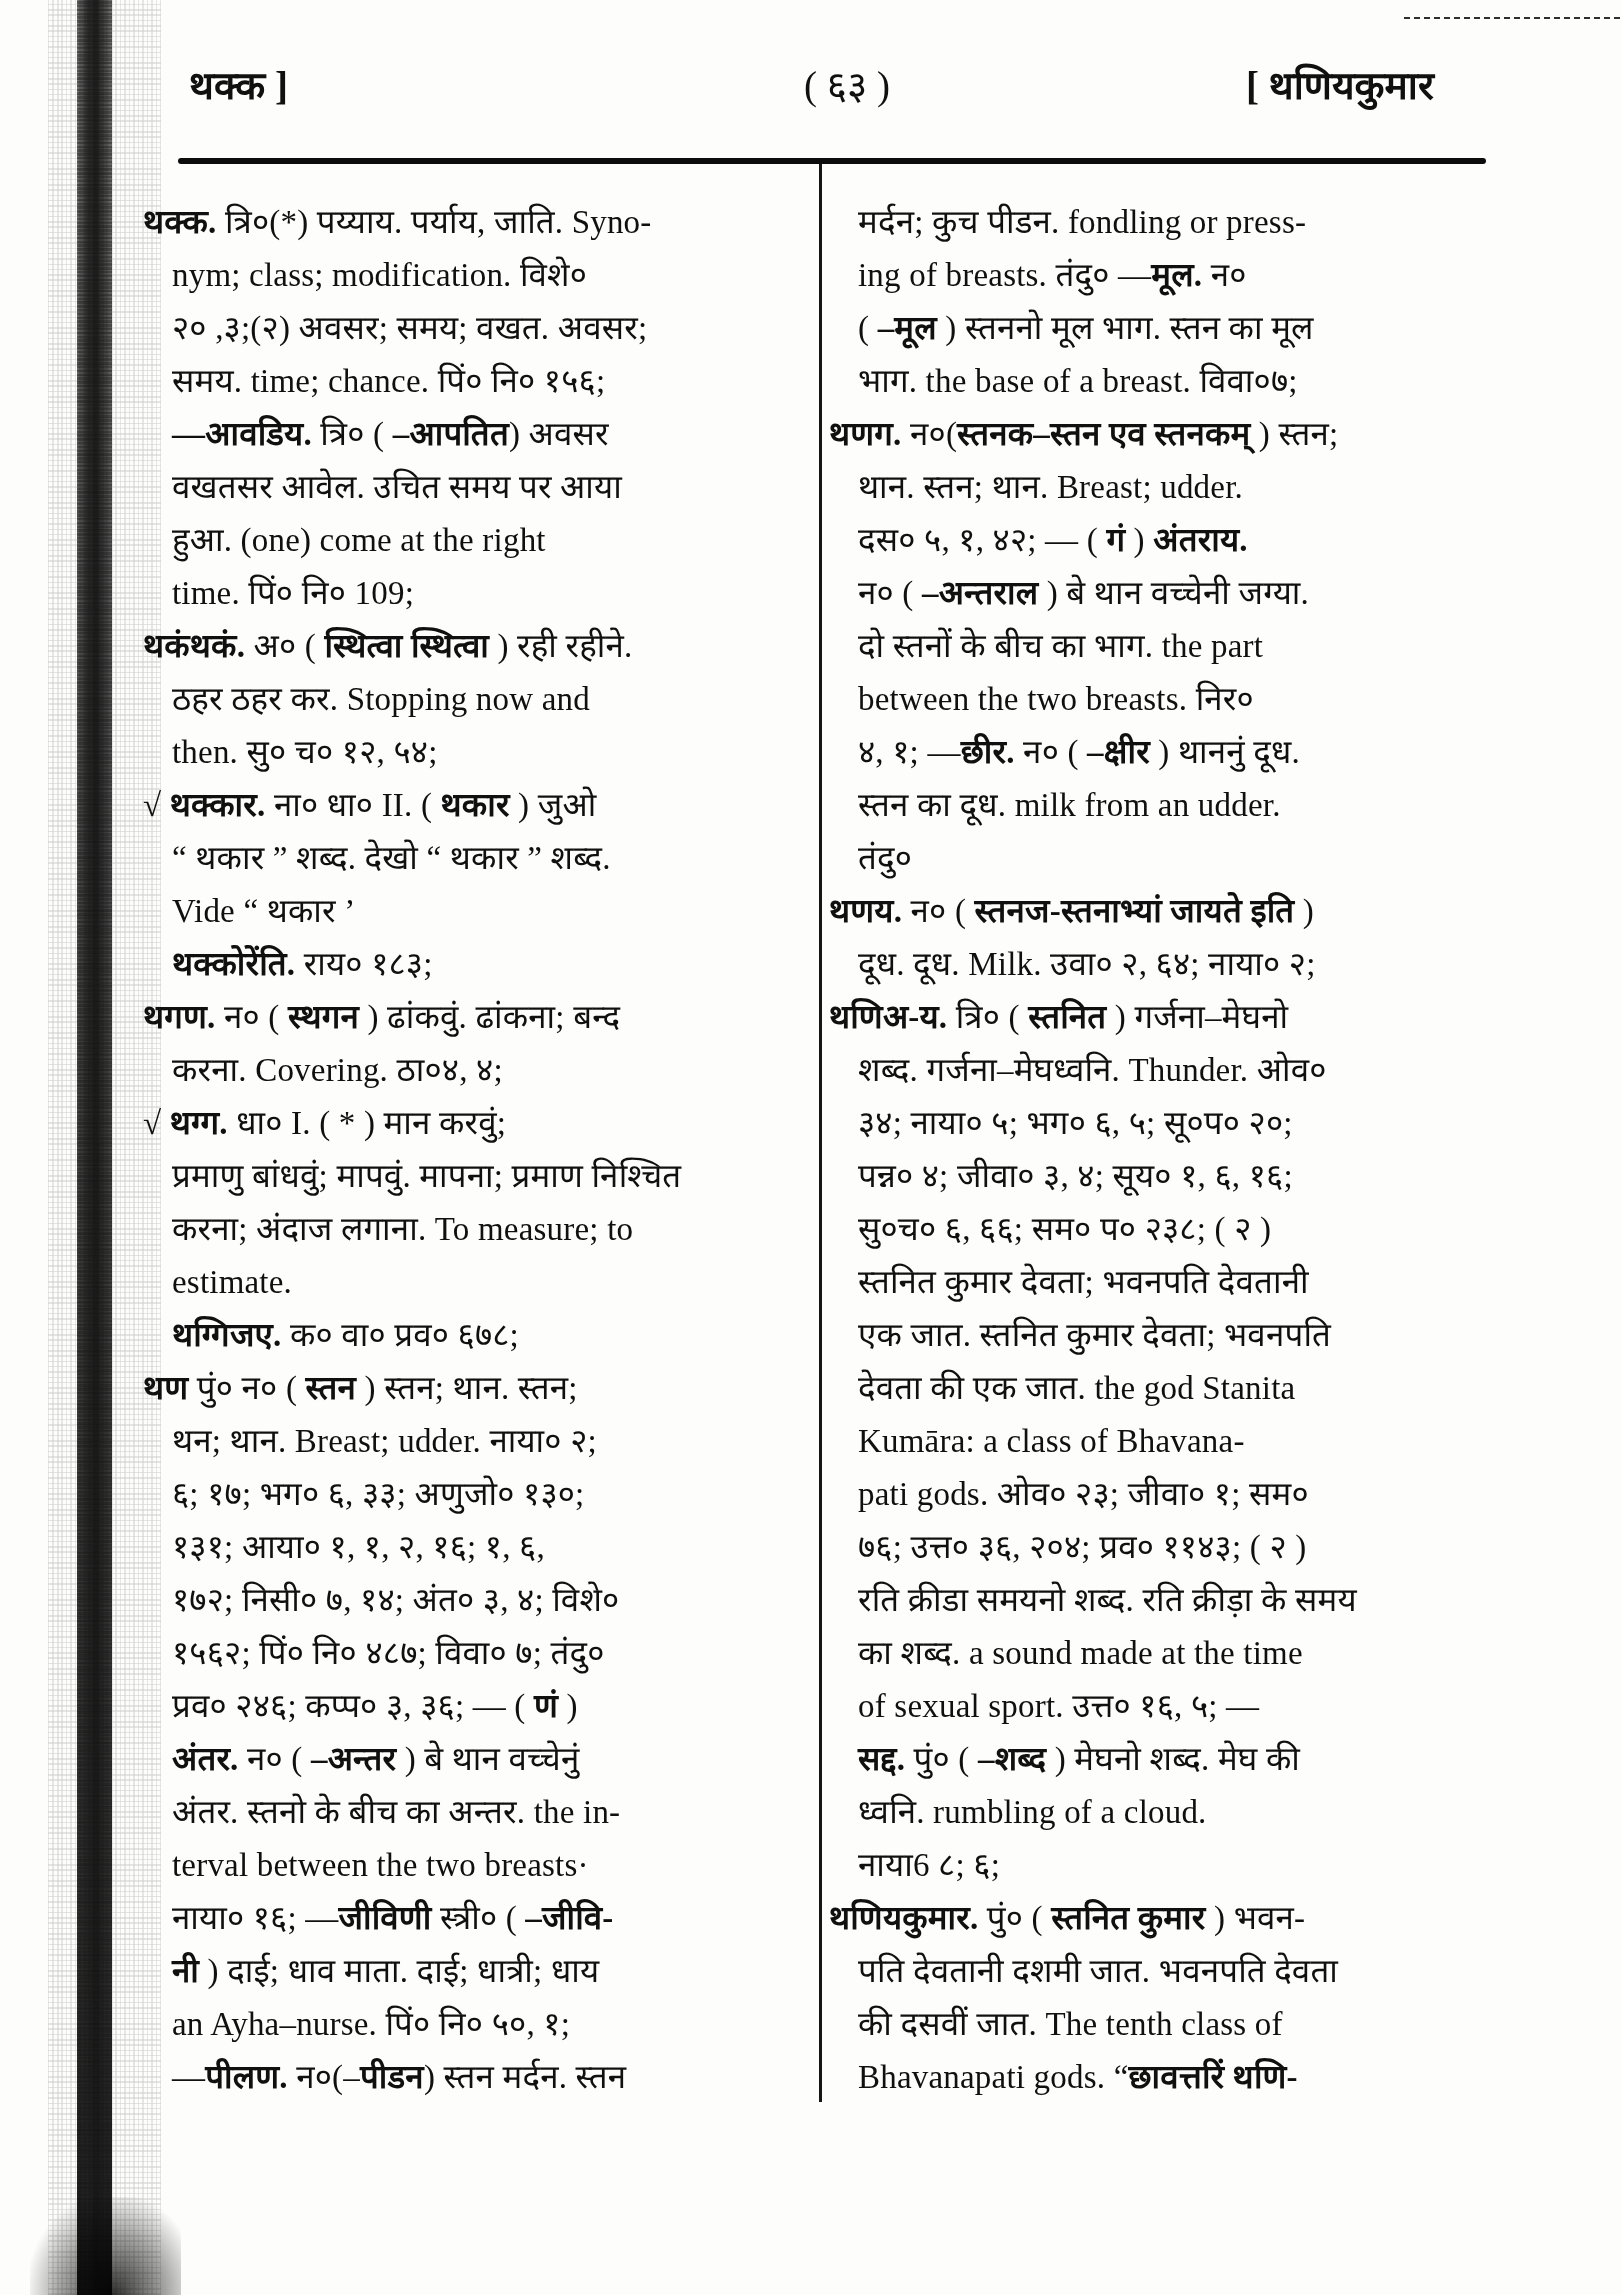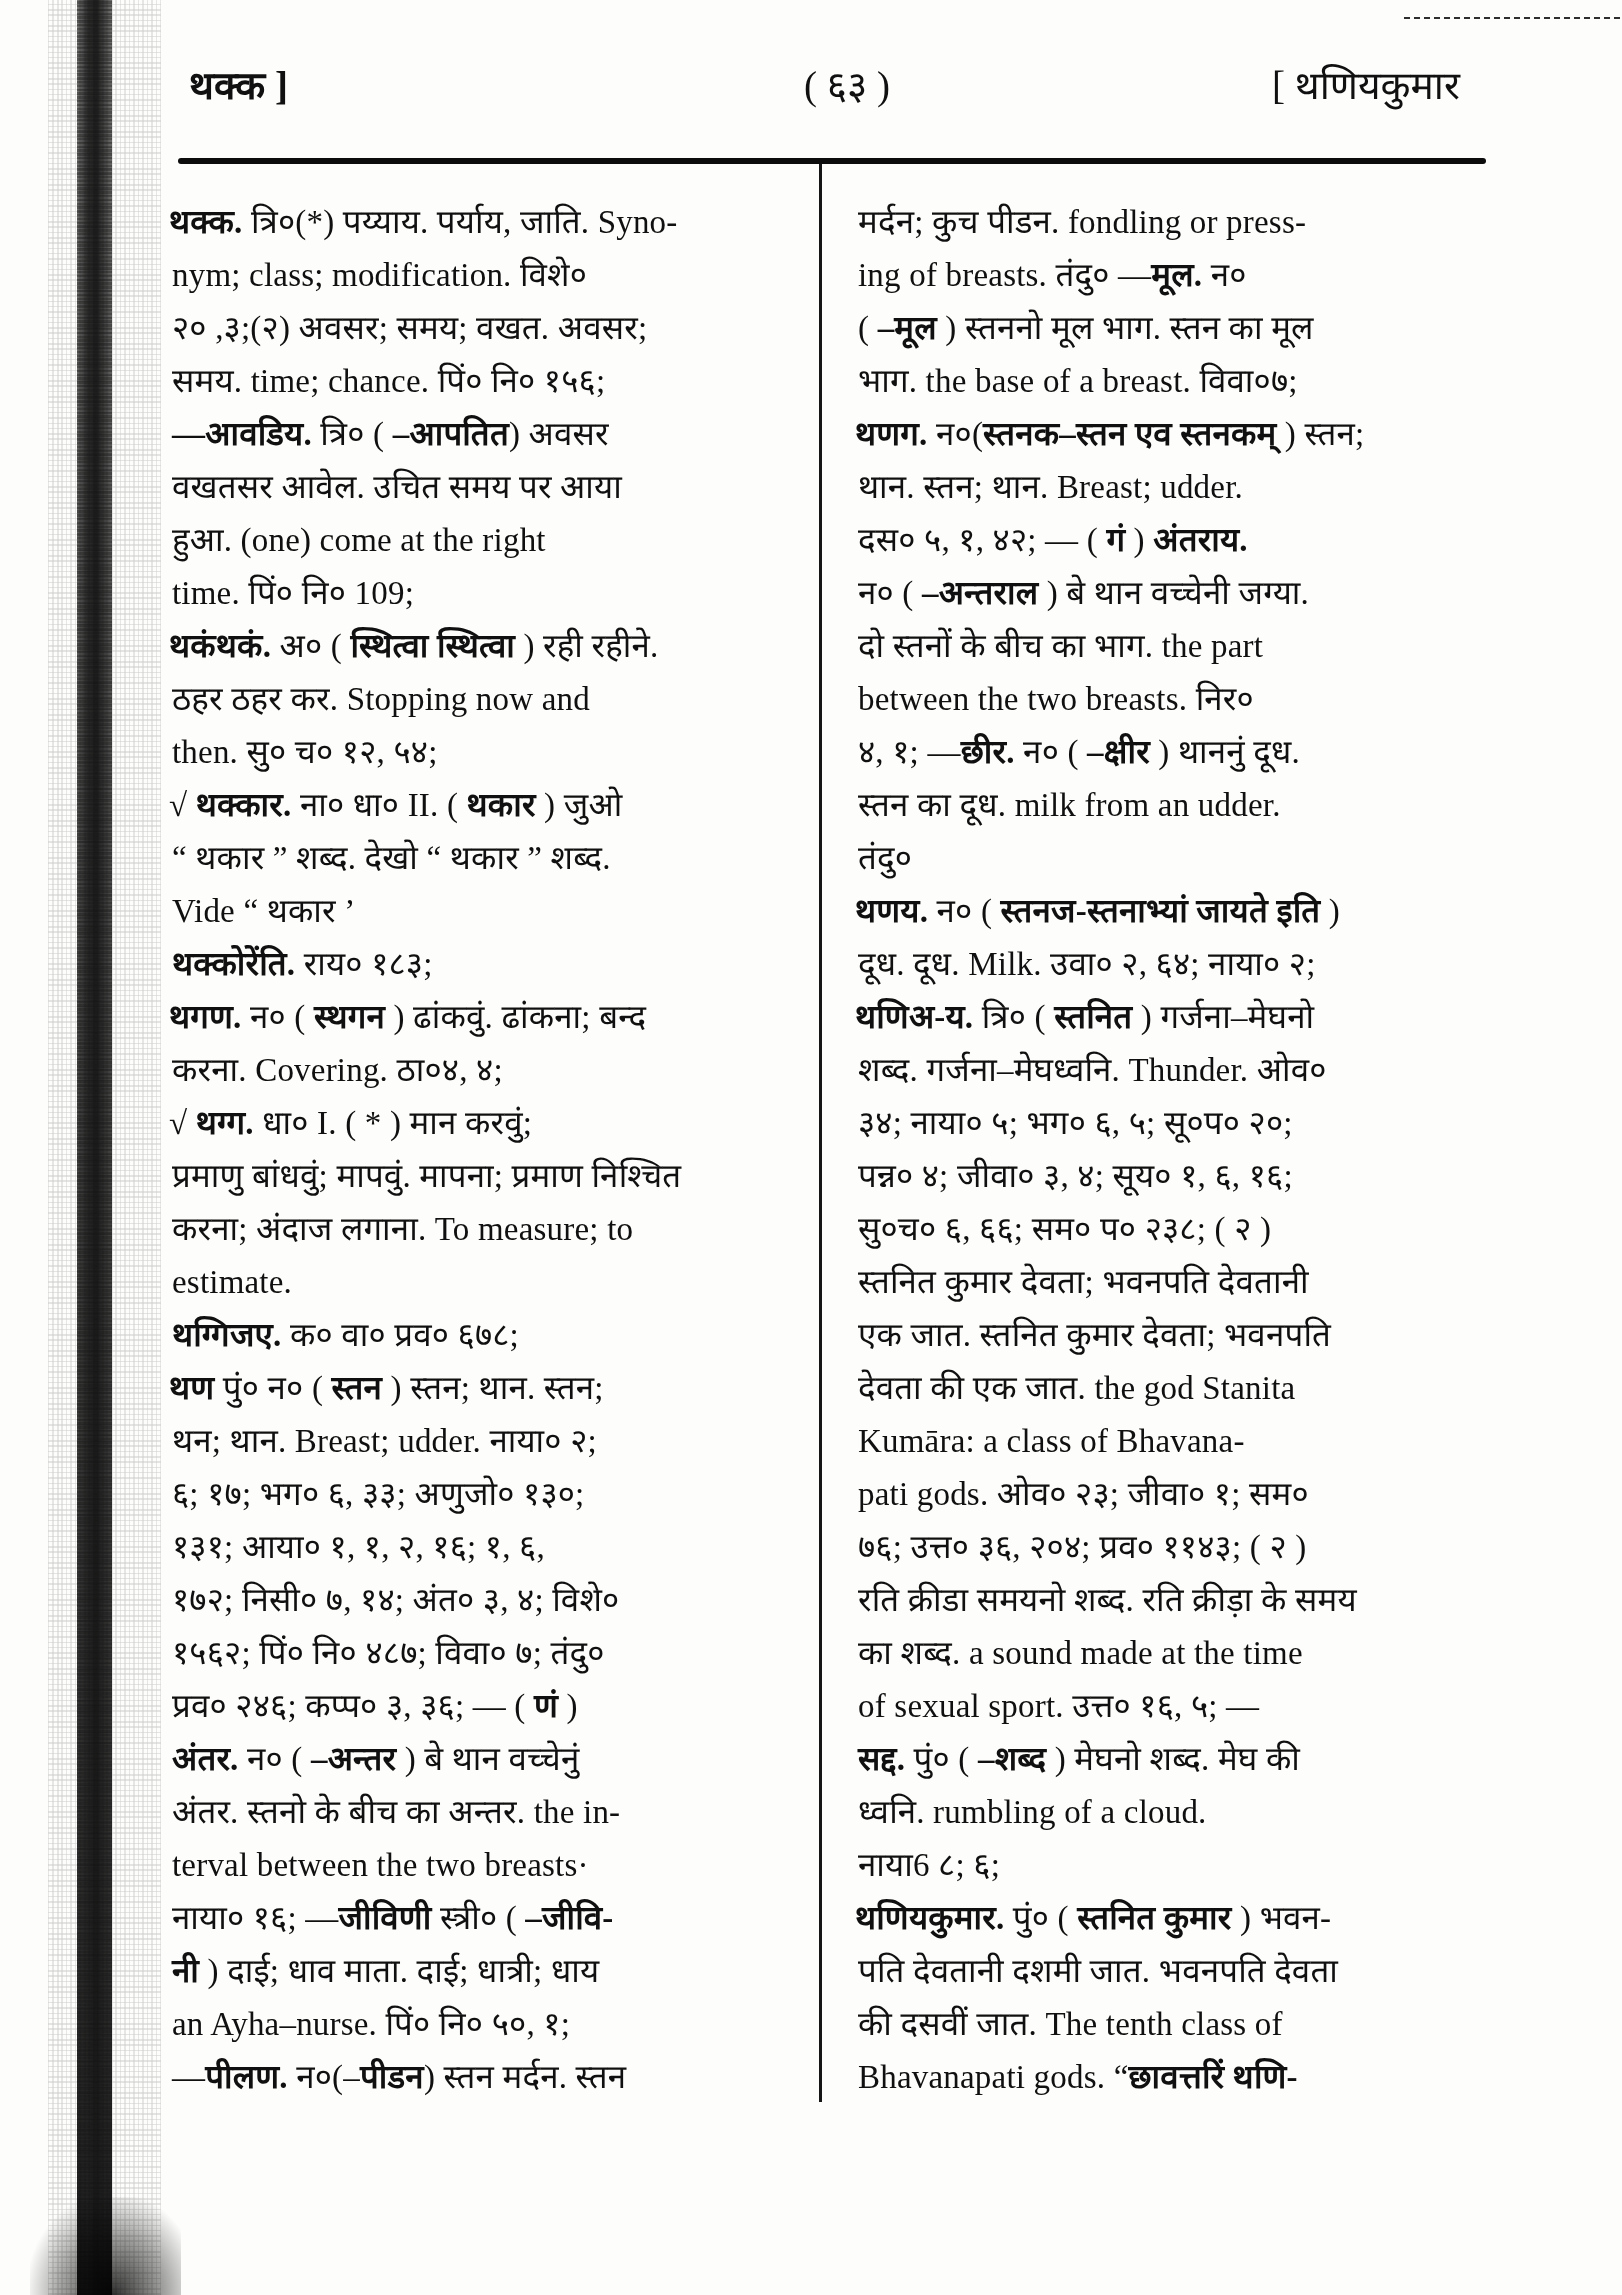--- a/index.html
+++ b/index.html
@@ -33,40 +33,40 @@
     background:radial-gradient(ellipse at 55% 100%, rgba(0,0,0,.8) 0%, rgba(0,0,0,.35) 45%, transparent 75%);
   }
   .dash-top{
     position:absolute;left:1404px;top:16.6px;width:216px;height:0;
     border-top:2.3px dashed #2e2e2e;
   }
   
   .hdr{position:absolute;top:62px;font-size:39px;line-height:47px;white-space:nowrap;}
   .hdr-left{left:189px;font-weight:bold;}
   .hdr-center{left:734px;width:226px;text-align:center;}
-  .hdr-right{left:1272px;font-weight:normal;text-align:center;}
+  .hdr-right{left:1246px;font-weight:bold;text-align:center;}
   .rule{
     position:absolute;left:178px;top:158px;width:1308px;height:6px;
     background:#0c0c0c;border-radius:3px;
   }
   .divider{
     position:absolute;left:819px;top:164px;width:3px;height:1938px;
     background:#151515;
   }
   
   .col{
     position:absolute;top:196px;
     font-size:33px;line-height:53px;
     letter-spacing:0.2px;
     overflow:hidden;
   }
   .colL{left:143px;width:668px;}
   .colR{left:829px;width:728px;}
   .line{white-space:nowrap;padding-left:29px;}
-  .line.ent{padding-left:0;margin-left:26px;}
+  .line.ent{padding-left:0;}
   .hw{font-weight:bold;}
 </style>
 </head>
 <body>
 
 <div class="page">
 
   <div class="gutter-wide"></div>
   <div class="gutter-core"></div>
   <div class="gutter-foot"></div>

